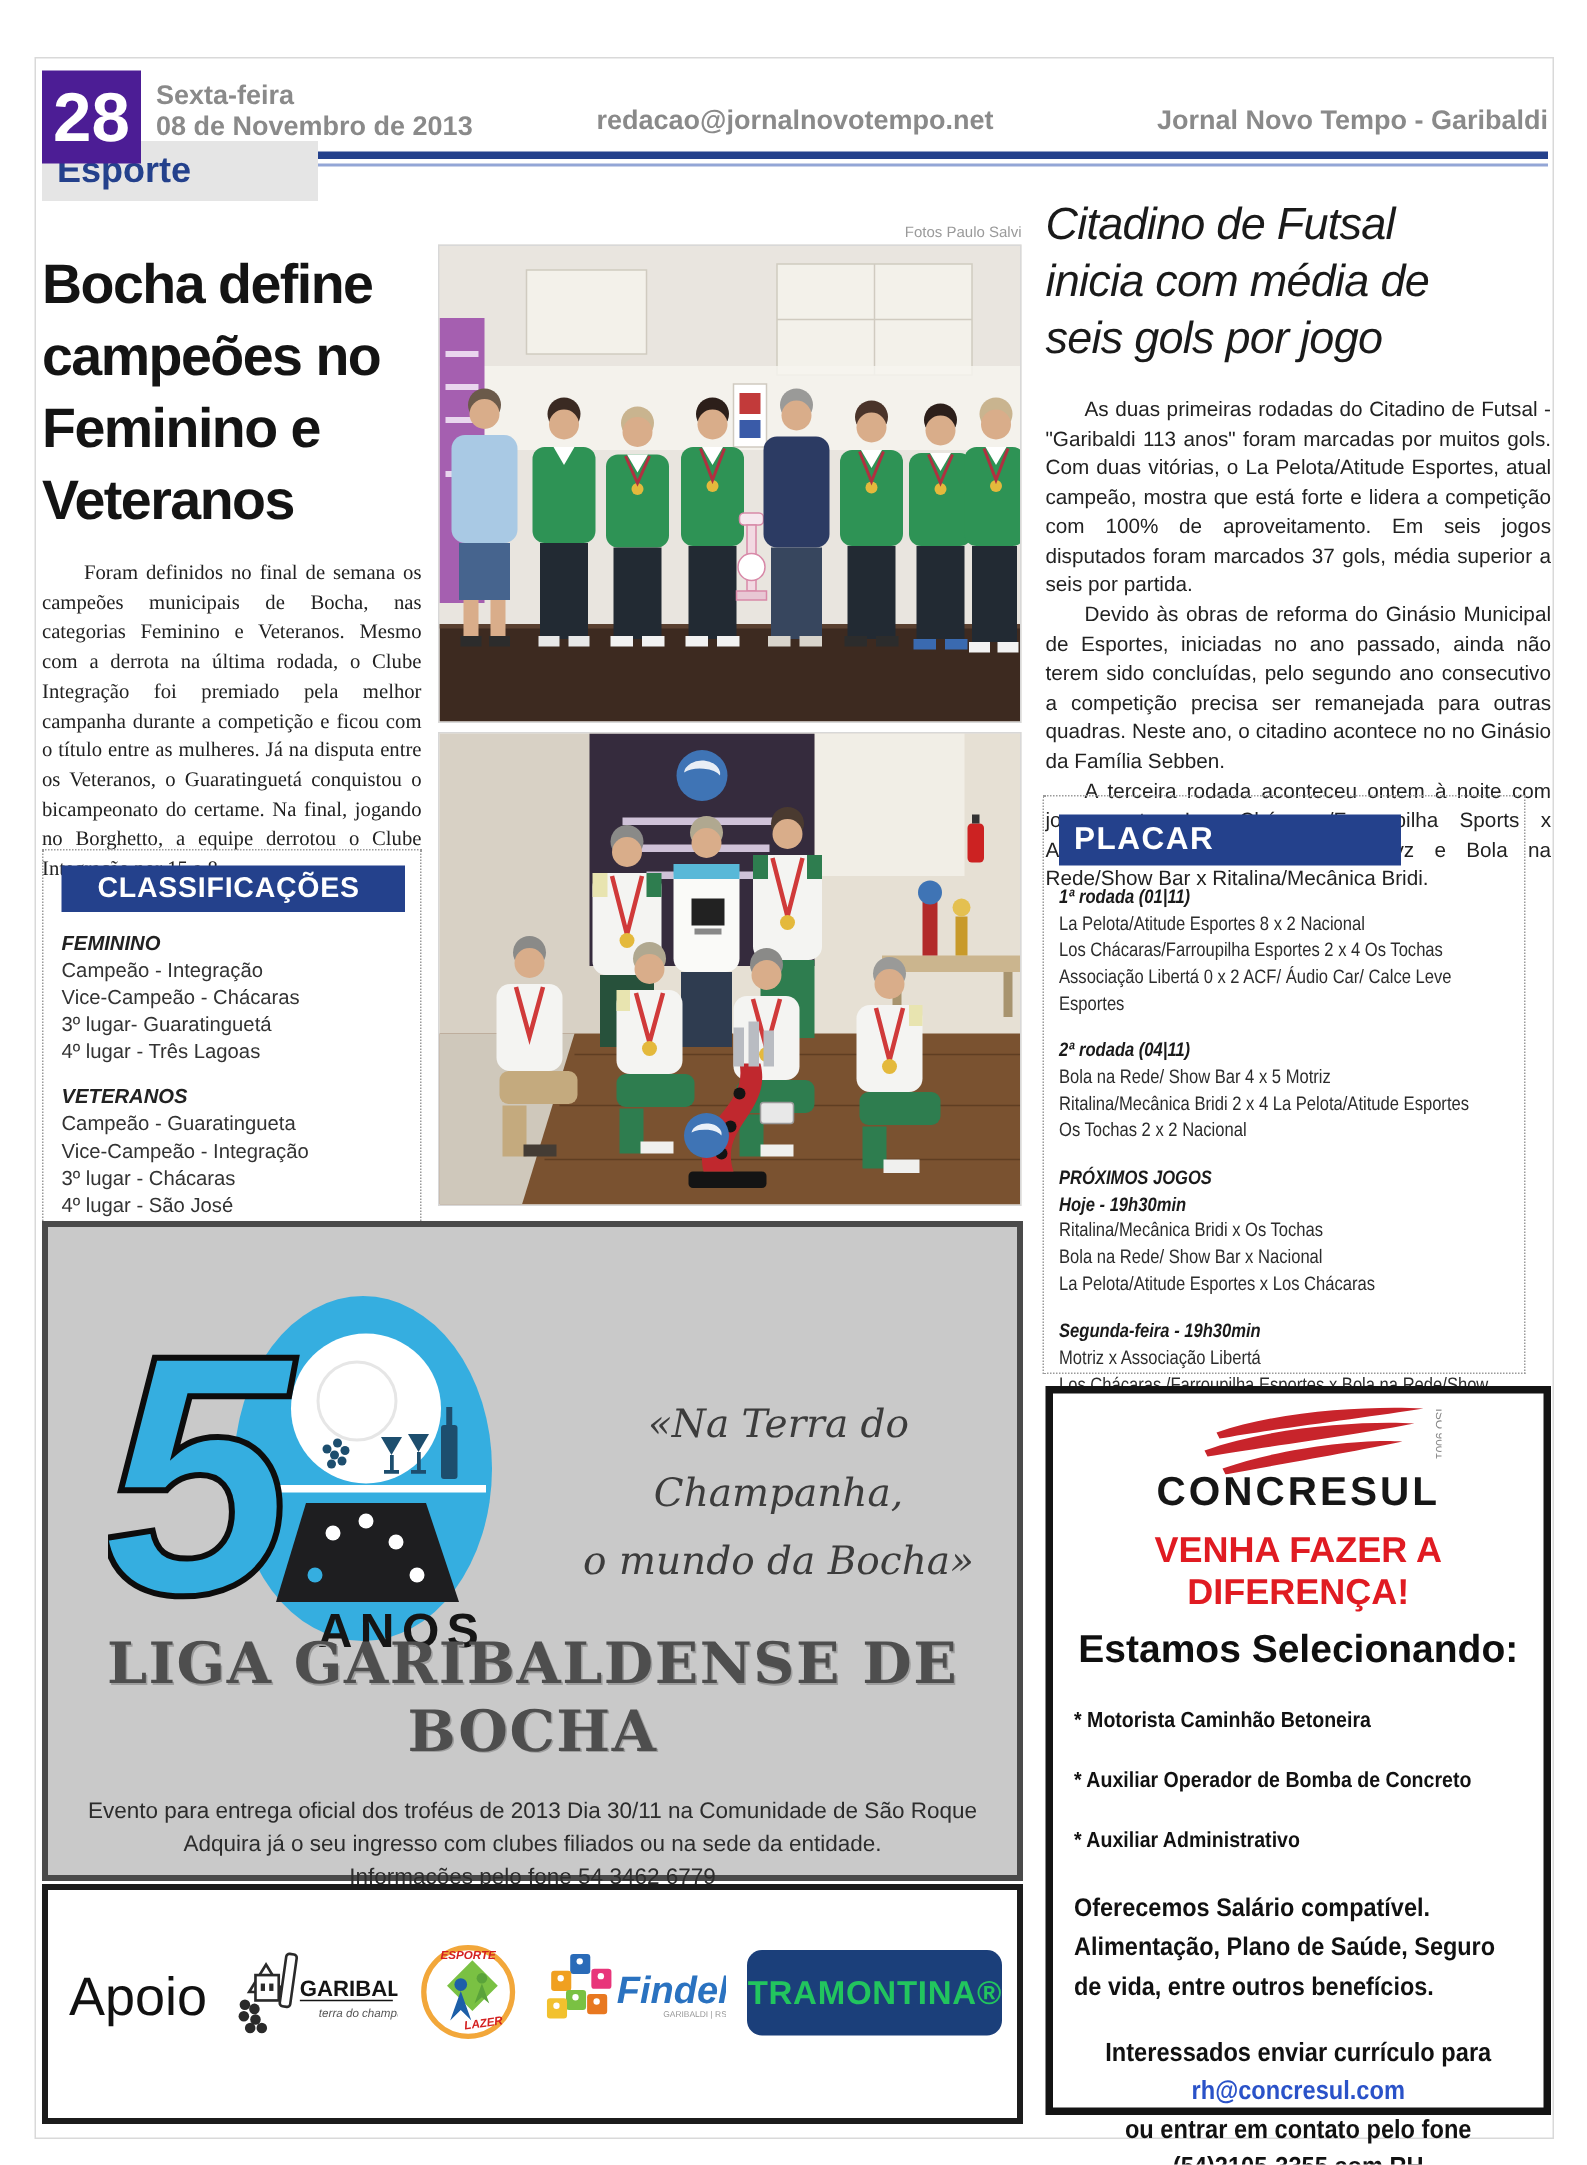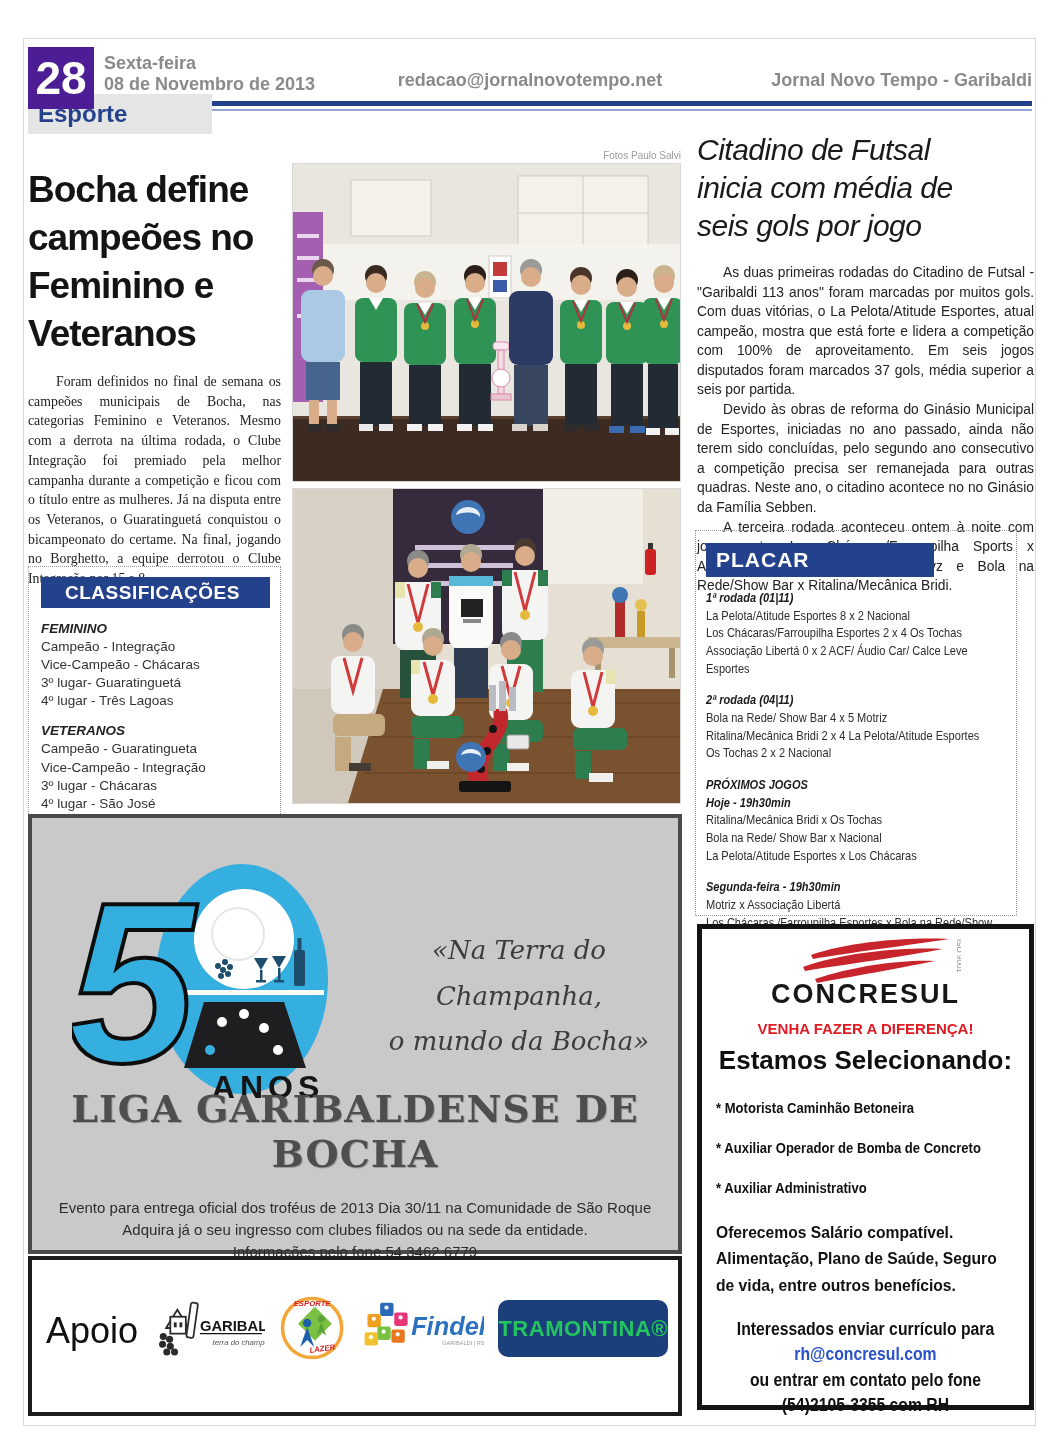--- a/index.html
+++ b/index.html
@@ -63,21 +63,21 @@
   #sponsors{left:28px;top:1256px;width:654px;height:160px;background:#fff;border:4px solid #1c1c1c;
     box-sizing:border-box;display:flex;align-items:flex-start;padding:18px 10px 0 14px;gap:14px;}
   #apoio{font-size:36px;color:#111;margin-top:32px;}
   #tramontina{background:#1b3f7a;color:#22c55e;border-radius:10px;width:178px;height:57px;margin-top:22px;
     font-weight:bold;font-size:22px;display:flex;align-items:center;justify-content:center;letter-spacing:.5px;}
   
   #concresul{left:697px;top:924px;width:337px;height:486px;border:5px solid #141414;background:#fff;
     box-sizing:border-box;text-align:center;padding:8px 14px;}
   #conc-logo-row{display:flex;justify-content:center;align-items:flex-start;}
   #conc-brand{font-size:27px;font-weight:bold;color:#161616;letter-spacing:2px;margin-top:-4px;}
-  #conc-tagline{color:#e01b22;font-weight:bold;font-size:15px;margin-top:10px;}
+  #conc-tagline{color:#e01b22;font-weight:bold;font-size:24px;margin-top:10px;}
   #conc-heading{font-size:26px;font-weight:bold;color:#0f0f0f;margin-top:8px;}
   #conc-jobs{text-align:left;margin-top:24px;font-weight:bold;font-size:14.5px;color:#111;
     transform:scaleX(0.9);transform-origin:0 0;width:111.1%;}
   #conc-jobs .job{margin-bottom:24px;}
   #conc-benefits{text-align:left;font-weight:bold;font-size:17px;line-height:1.55;color:#111;margin-top:14px;
     transform:scaleX(0.92);transform-origin:0 0;width:108.7%;}
   #conc-contact{font-weight:bold;font-size:17.5px;color:#111;line-height:1.45;margin-top:18px;
     transform:scaleX(0.9);transform-origin:0 0;width:111.1%;}
   #conc-email{color:#2a52c8;}
   svg text{font-family:"Liberation Sans", sans-serif;}

